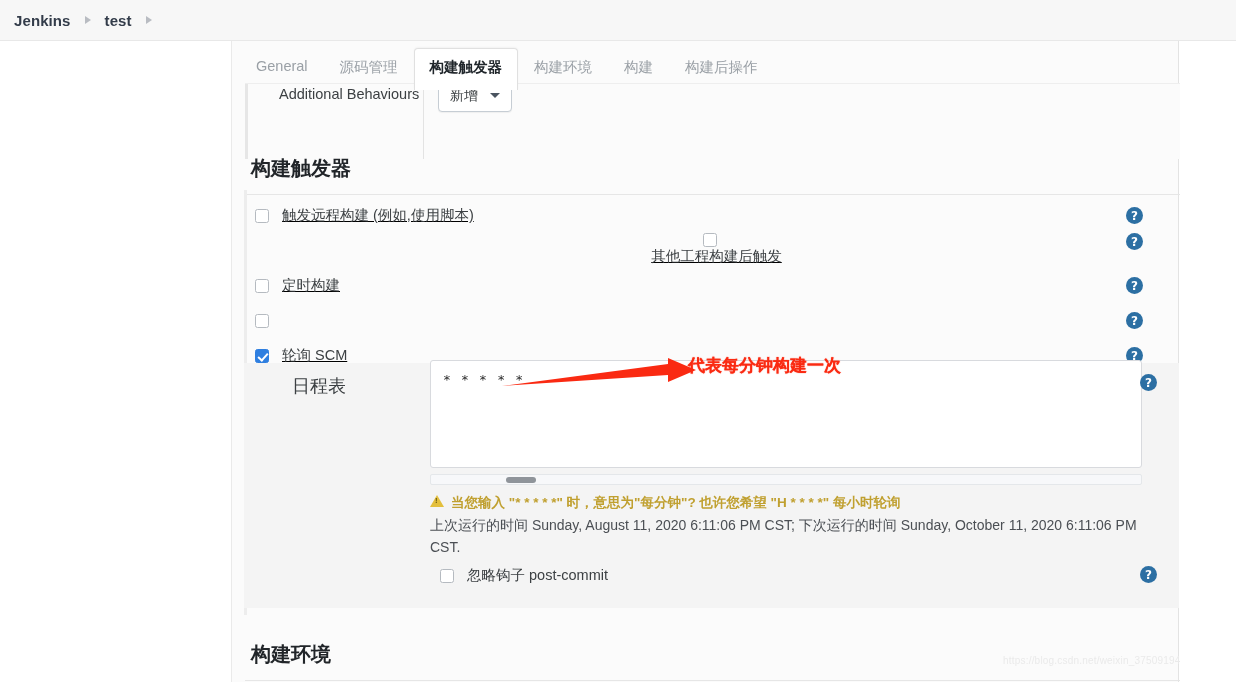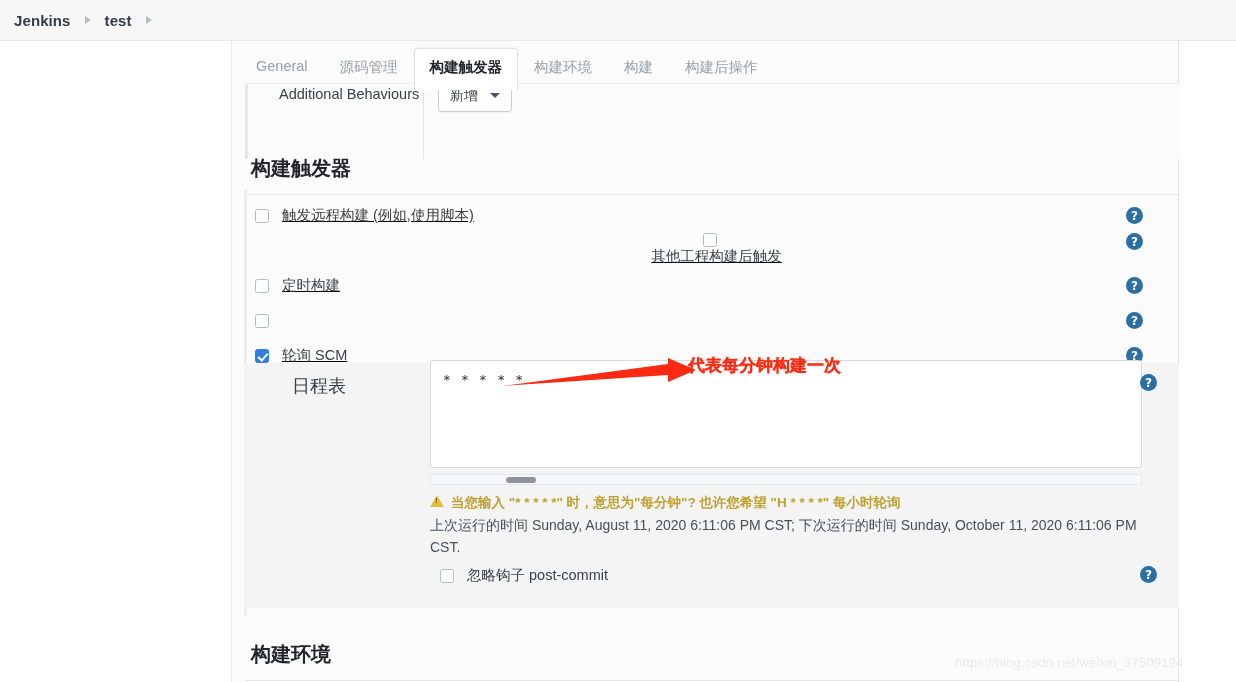--- a/index.html
+++ b/index.html
@@ -201,22 +201,22 @@
   .annot-text {
     position: absolute; left: 688px; top: 354px;
     font-size: 17px; font-weight: bold; color: #fa2a12;
     white-space: nowrap;
     text-shadow: 0 0 1px #fa2a12;
   }
   .annot-arrow { position: absolute; left: 500px; top: 358px; }
 
   
   .watermark {
-    position: absolute; left: 955px; top: 655px;
-    font-size: 13px; color: #eaeaea; white-space: nowrap;
+    position: absolute; left: 1003px; top: 655px;
+    font-size: 10px; color: #eaeaea; white-space: nowrap;
     letter-spacing: .2px;
   }
 </style>
 </head>
 <body>
 
 <div id="root">
 
   <div class="breadcrumb-bar">
     <span class="crumb">Jenkins</span>

